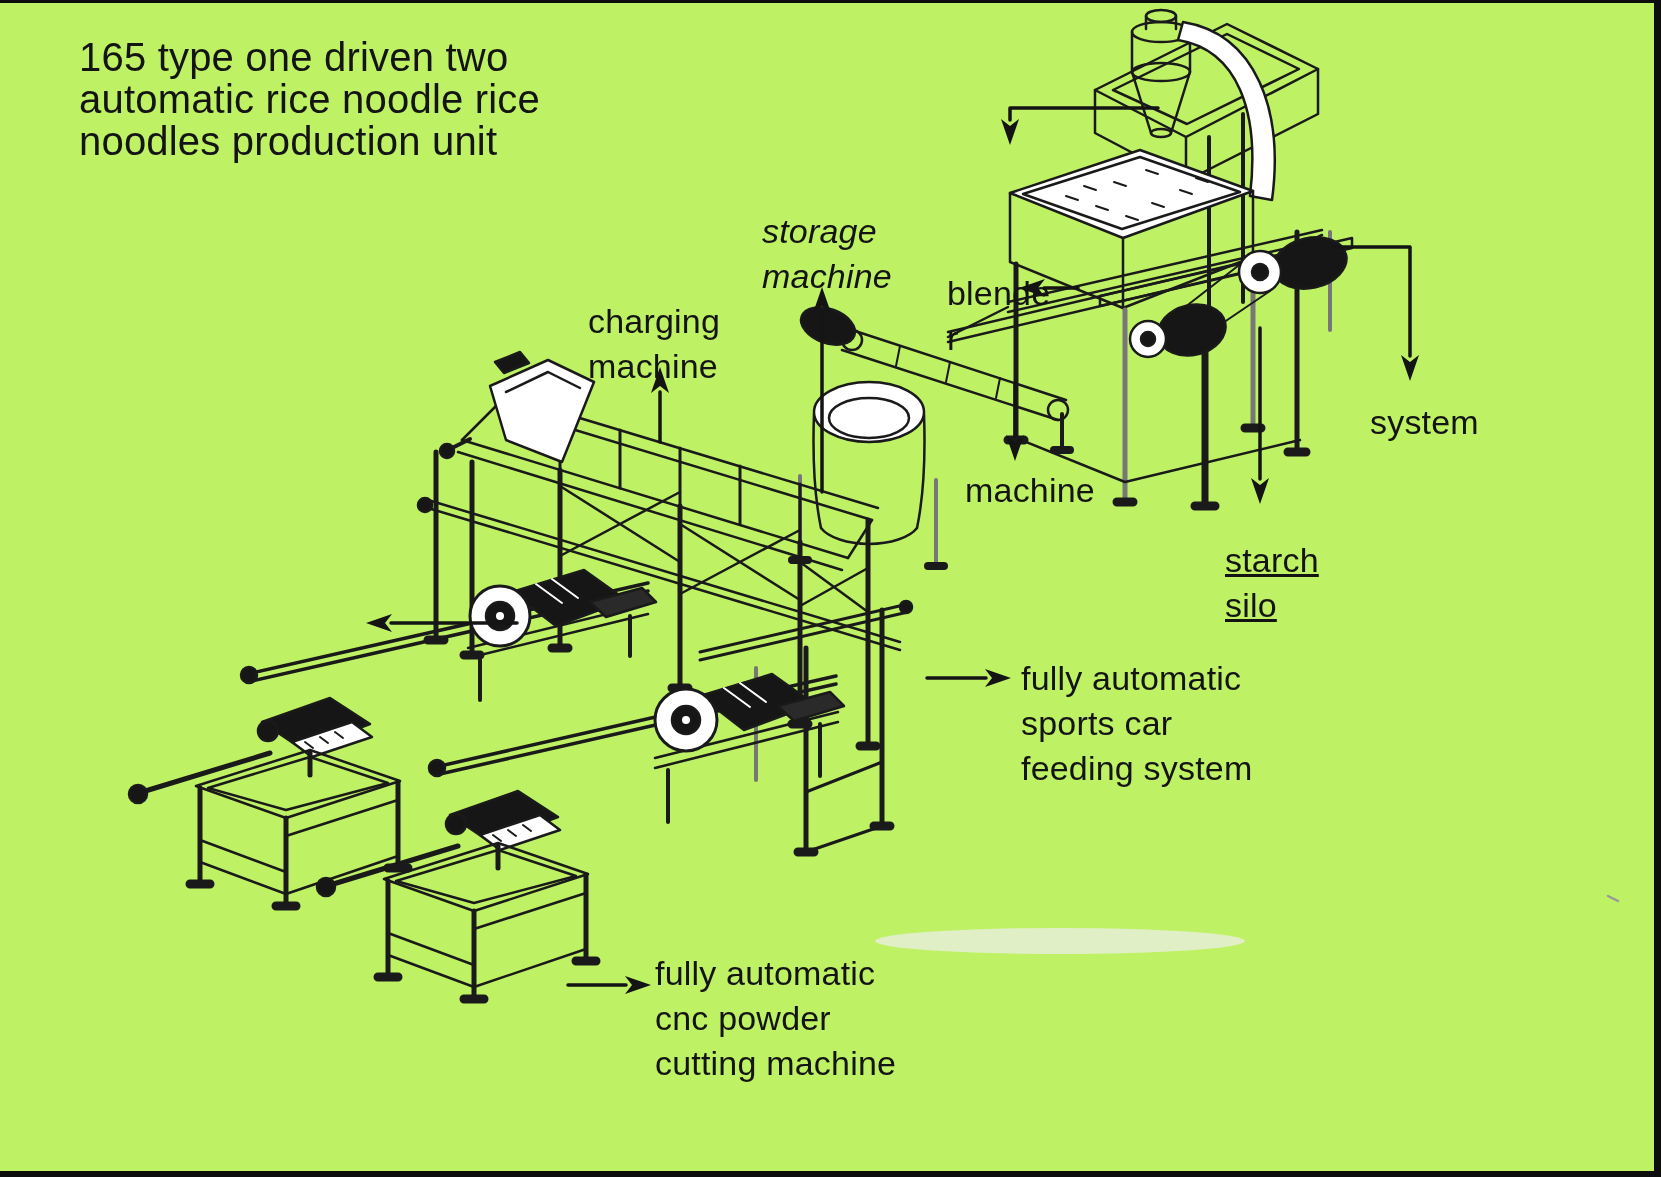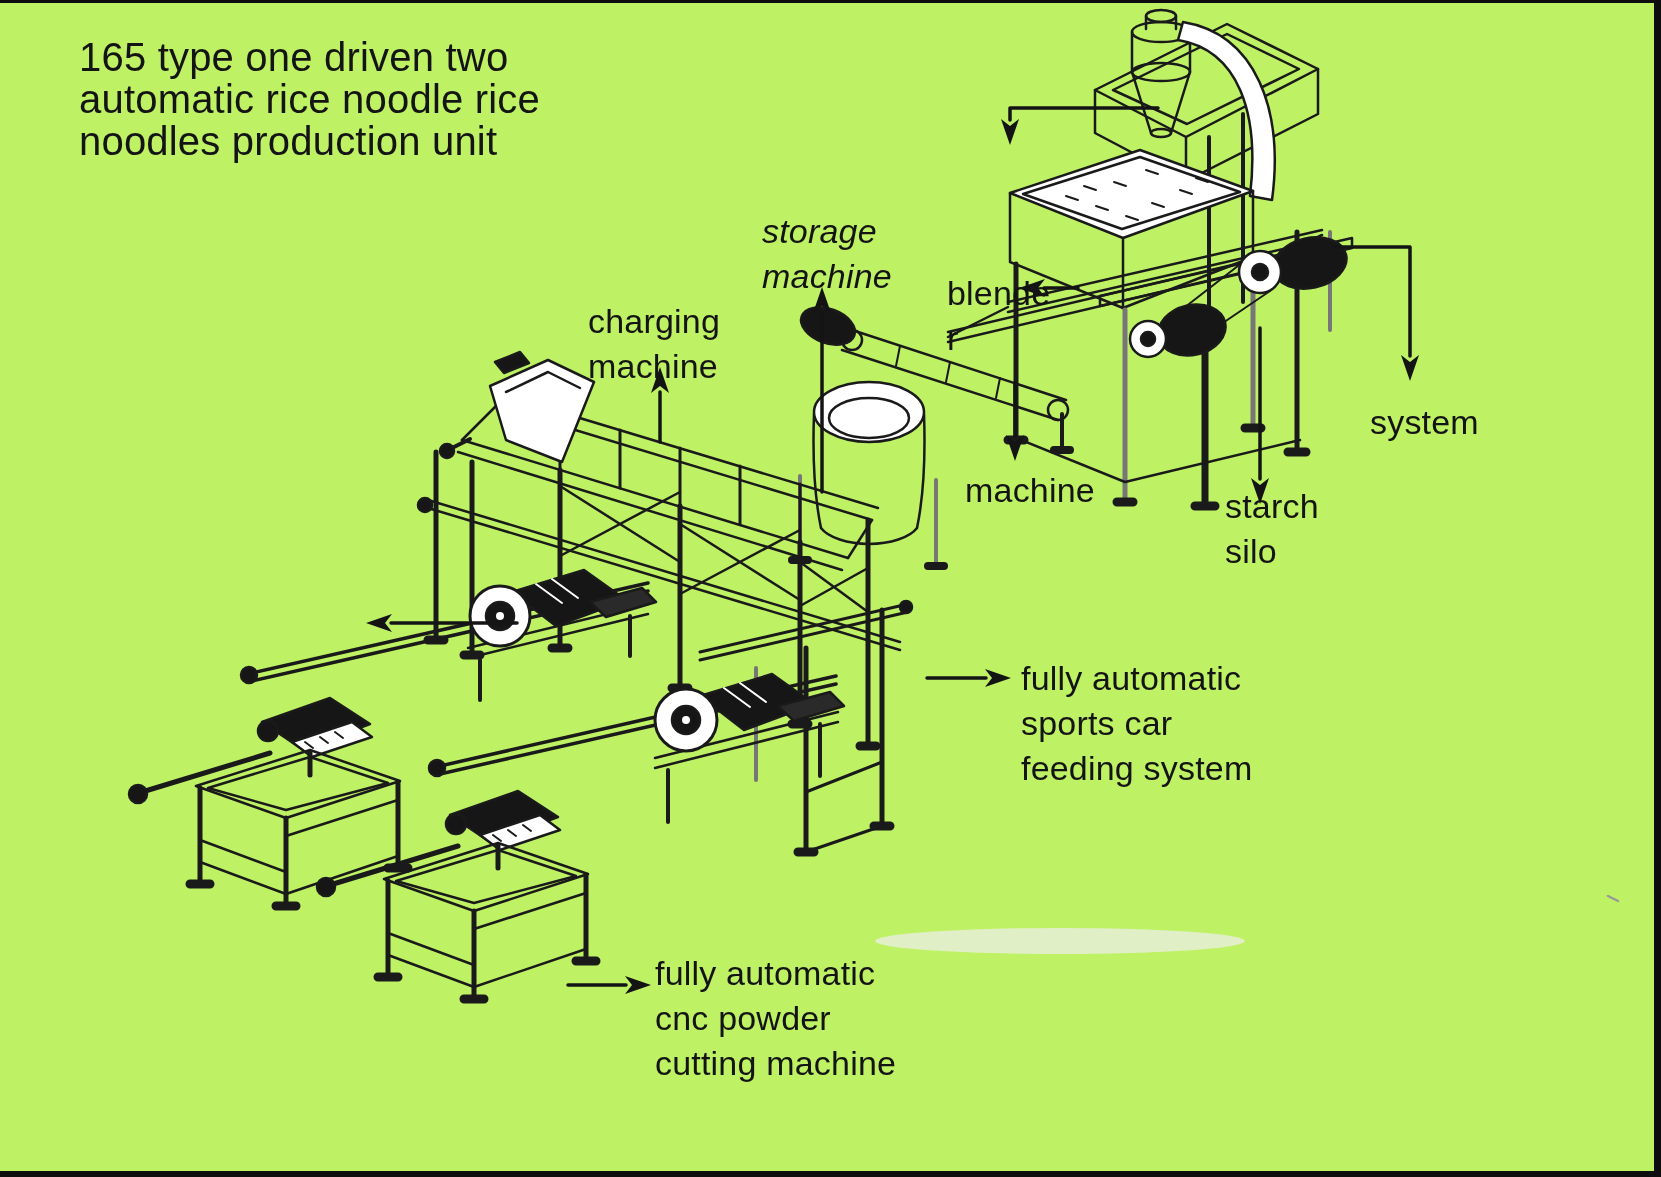--- a/index.html
+++ b/index.html
@@ -15,21 +15,21 @@
   .title{
     position:absolute;left:79px;top:36px;font-size:40px;line-height:42px;
     color:#141414;white-space:pre-line;letter-spacing:0.2px;
   }
   .lbl-rice{left:925px;top:136px;}
   .lbl-storage{left:762px;top:209px;font-style:italic;}
   .lbl-charging{left:588px;top:299px;}
   .lbl-blender{left:905px;top:271px;margin-left:42px;}
   .lbl-conveyor{left:965px;top:468px;}
   .lbl-grinder{left:1370px;top:400px;}
-  .lbl-starch{left:1225px;top:484px;}
+  .lbl-starch{left:1225px;top:538px;text-decoration:underline;}
   .lbl-host{left:220px;top:586px;}
   .lbl-feeding{left:1021px;top:656px;}
   .lbl-cutting{left:655px;top:951px;}
   .border-top{position:absolute;left:0;top:0;width:1661px;height:3px;background:#0d0d0d;}
   .border-right{position:absolute;right:0;top:0;width:7px;height:1177px;background:#0d0d0d;}
   .border-bottom{position:absolute;left:0;top:1171px;width:1661px;height:6px;background:#0d0d0d;}
 </style>
 </head>
 <body>
 

